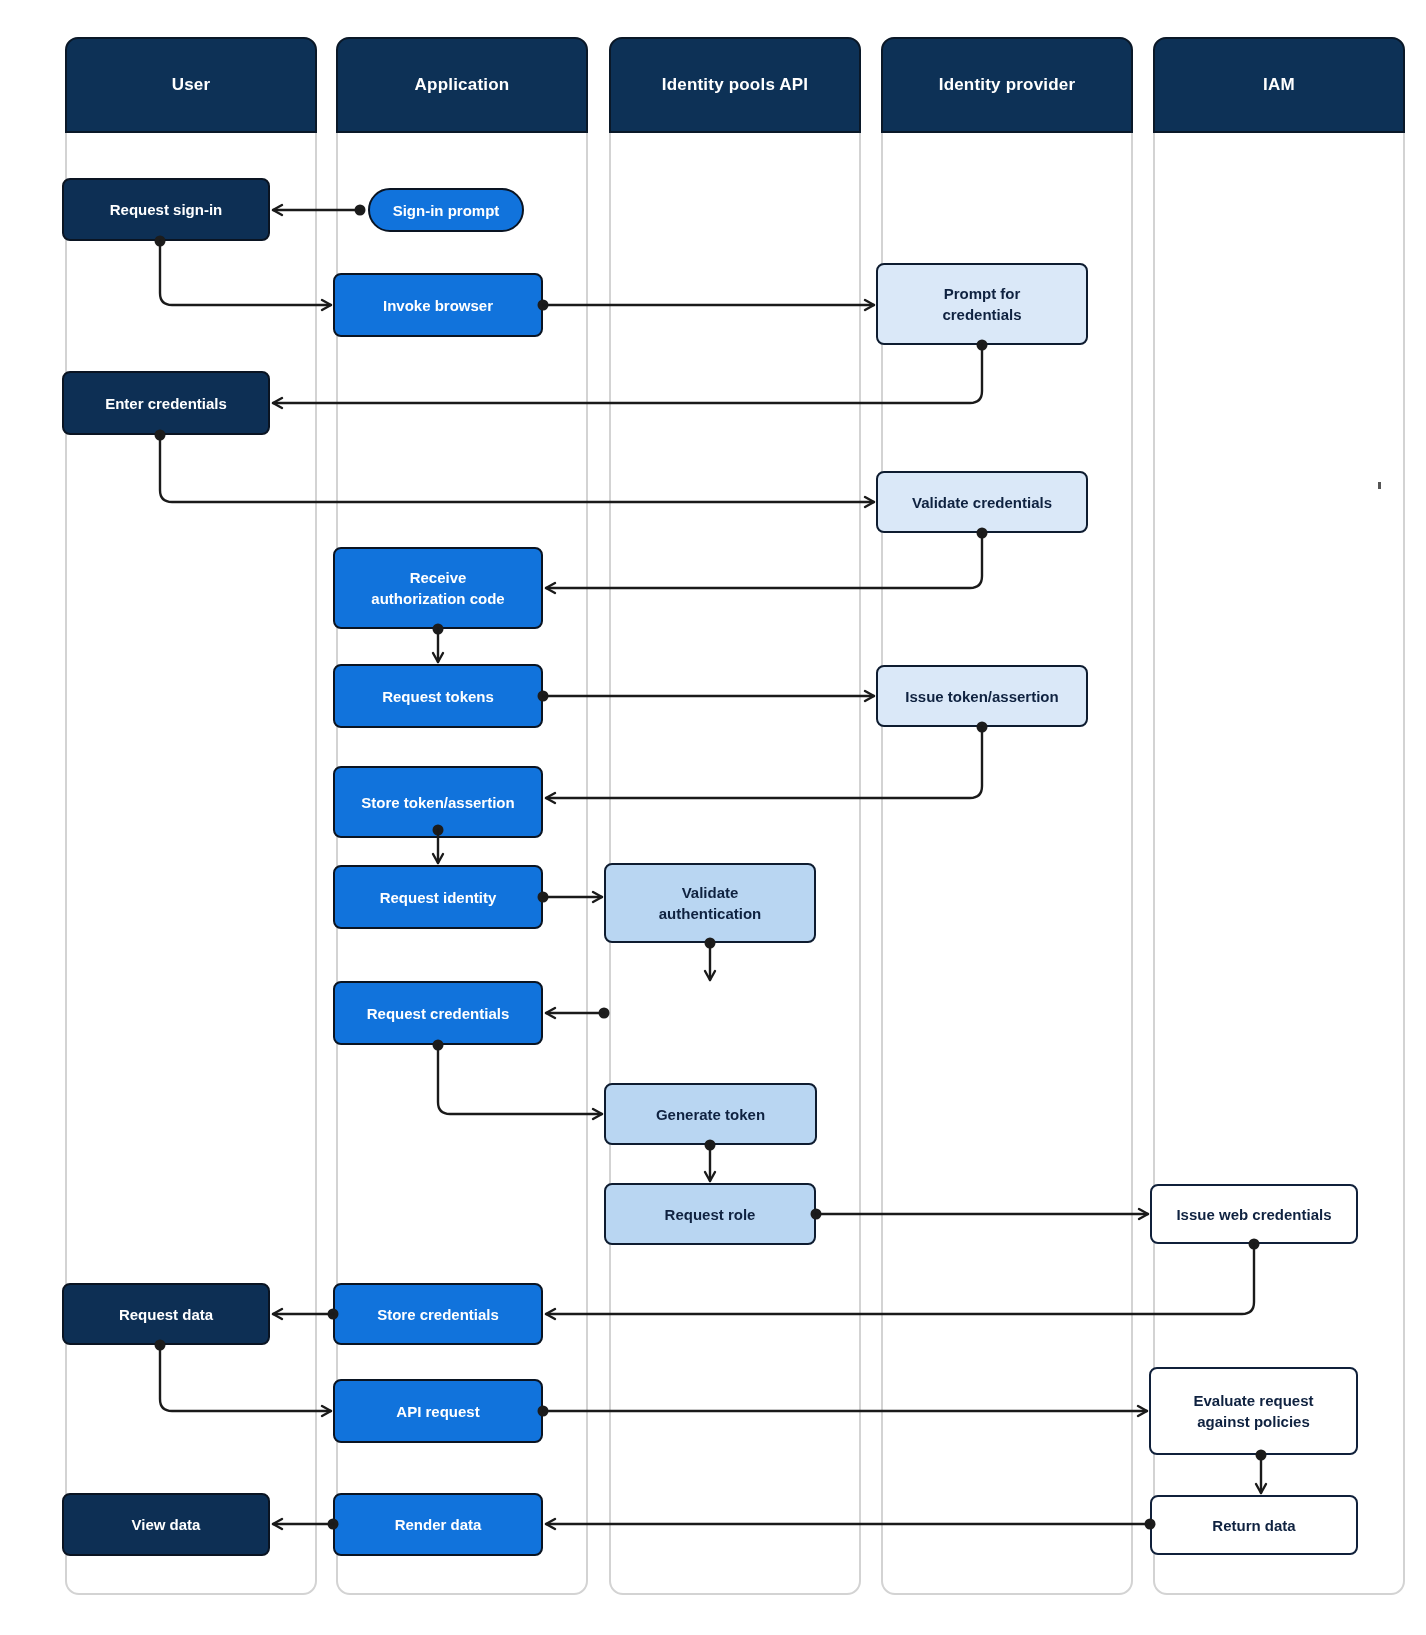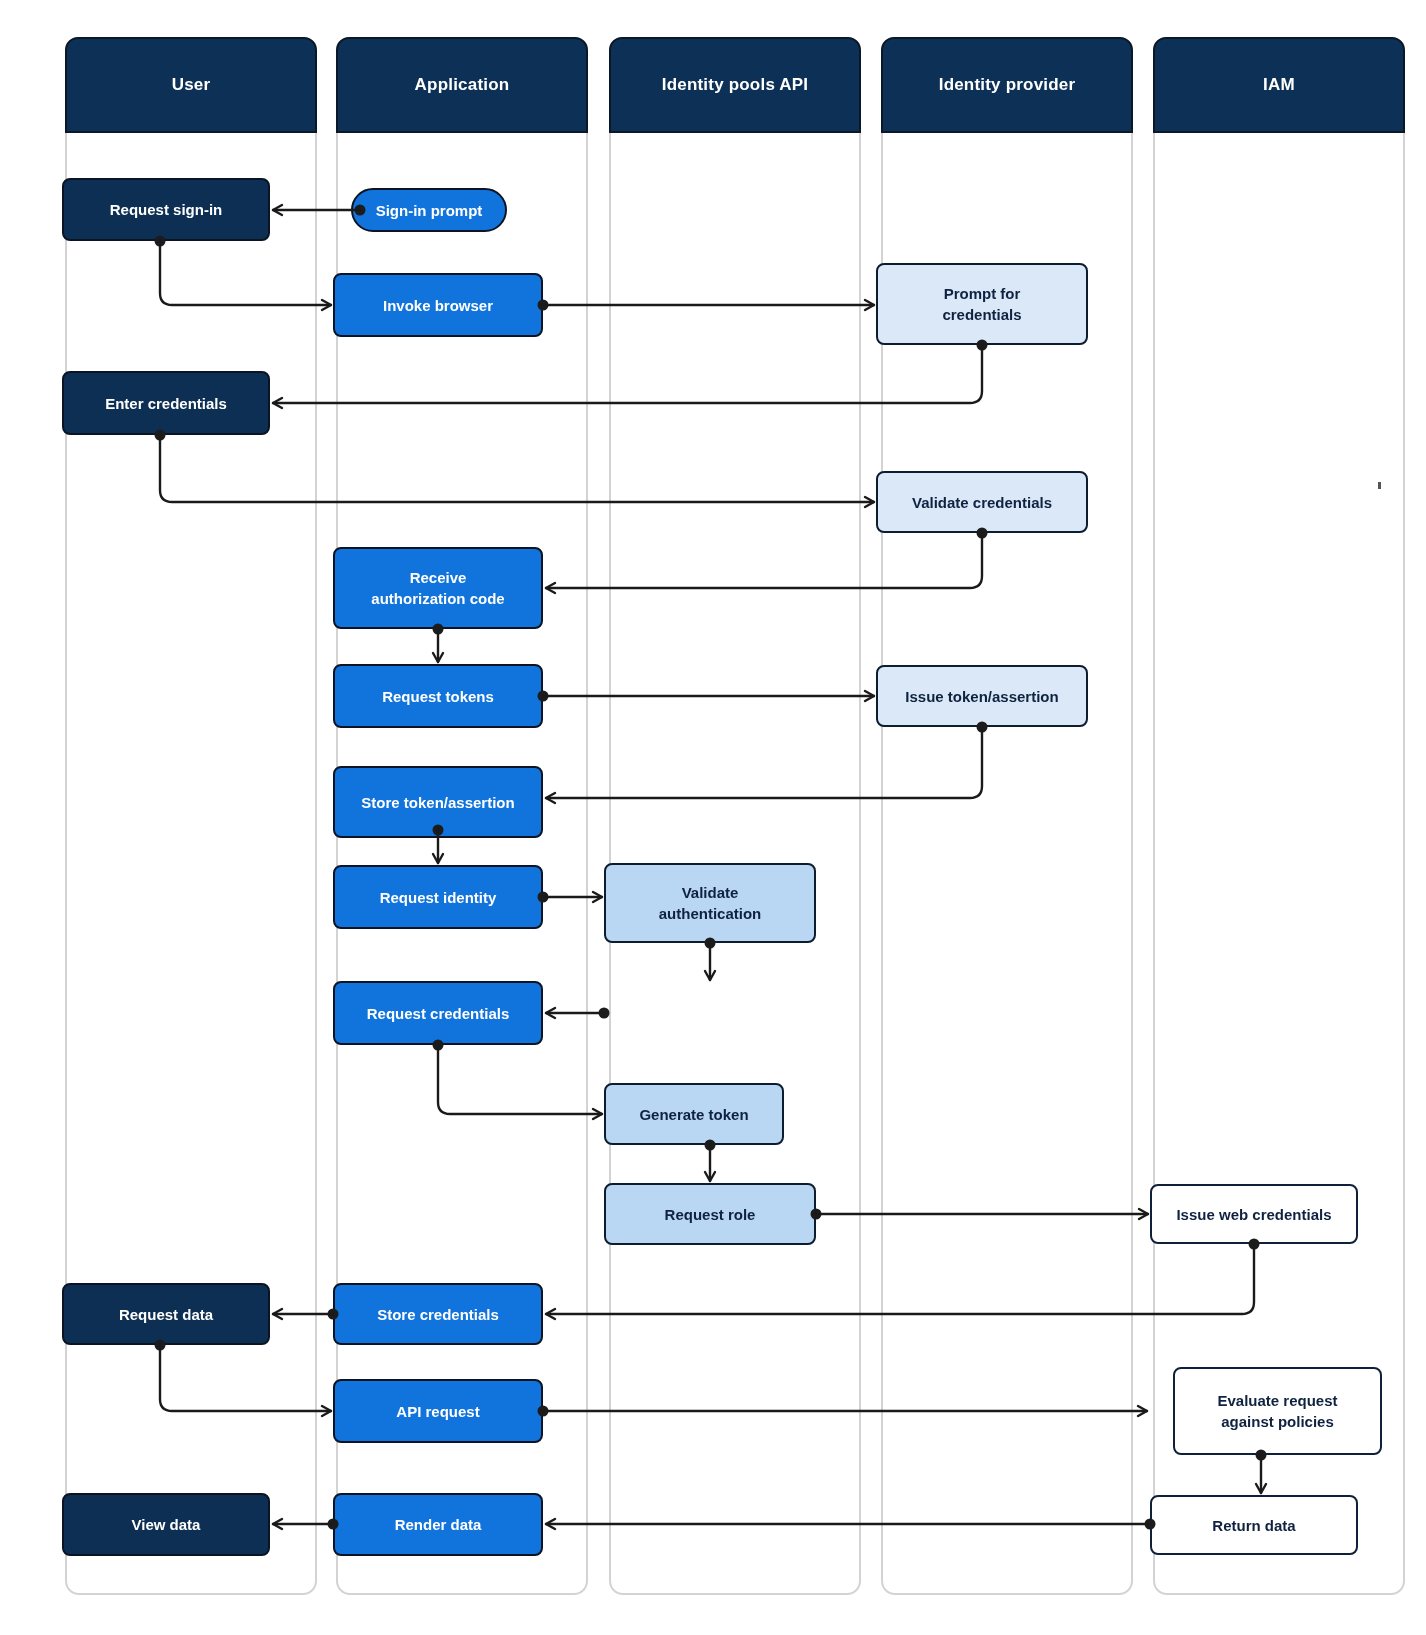--- a/index.html
+++ b/index.html
@@ -85,21 +85,21 @@
   <div class="lane" style="left:1128px">
     <div class="lane-header">
       <span>IAM</span>
     </div>
   </div>
 
   <div class="node n-user" style="left:62px;top:178px;width:208px;height:63px">
     <span>Request sign-in</span>
     </div>
 
-  <div class="node n-app pill" style="left:351px;top:188px;width:156px;height:44px;padding:16px 10px">
+  <div class="node n-app pill" style="left:368px;top:188px;width:156px;height:44px;padding:16px 10px">
     <span>Sign-in prompt</span>
     </div>
 
   <div class="node n-app" style="left:333px;top:273px;width:210px;height:64px">
     <span>Invoke browser</span>
     </div>
 
   <div class="node n-idp wrap" style="left:876px;top:263px;width:212px;height:82px">
     <span>Prompt for credentials</span>
     </div>
@@ -134,21 +134,21 @@
 
   <div class="node n-api wrap" style="left:604px;top:863px;width:212px;height:80px">
     <span>Validate authentication</span>
     </div>
 
   <div class="node n-app" style="left:333px;top:981px;width:210px;height:64px">
     <span>Request credentials</span>
     </div>
 
 
-  <div class="node n-api" style="left:604px;top:1083px;width:180px;height:62px">
+  <div class="node n-api" style="left:604px;top:1083px;width:213px;height:62px">
     <span>Generate token</span>
     </div>
 
   <div class="node n-api" style="left:604px;top:1183px;width:212px;height:62px">
     <span>Request role</span>
     </div>
 
   <div class="node n-iam" style="left:1150px;top:1184px;width:208px;height:60px;padding:0 12px">
     <span>Issue web credentials</span>
     </div>
@@ -158,21 +158,21 @@
     </div>
 
   <div class="node n-app" style="left:333px;top:1283px;width:210px;height:62px">
     <span>Store credentials</span>
     </div>
 
   <div class="node n-app" style="left:333px;top:1379px;width:210px;height:64px">
     <span>API request</span>
     </div>
 
-  <div class="node n-iam wrap" style="left:1173px;top:1367px;width:209px;height:88px;padding:0 30px">
+  <div class="node n-iam wrap" style="left:1149px;top:1367px;width:209px;height:88px;padding:0 30px">
     <span>Evaluate request against policies</span>
     </div>
 
   <div class="node n-user" style="left:62px;top:1493px;width:208px;height:63px">
     <span>View data</span>
     </div>
 
   <div class="node n-app" style="left:333px;top:1493px;width:210px;height:63px">
     <span>Render data</span>
     </div>

